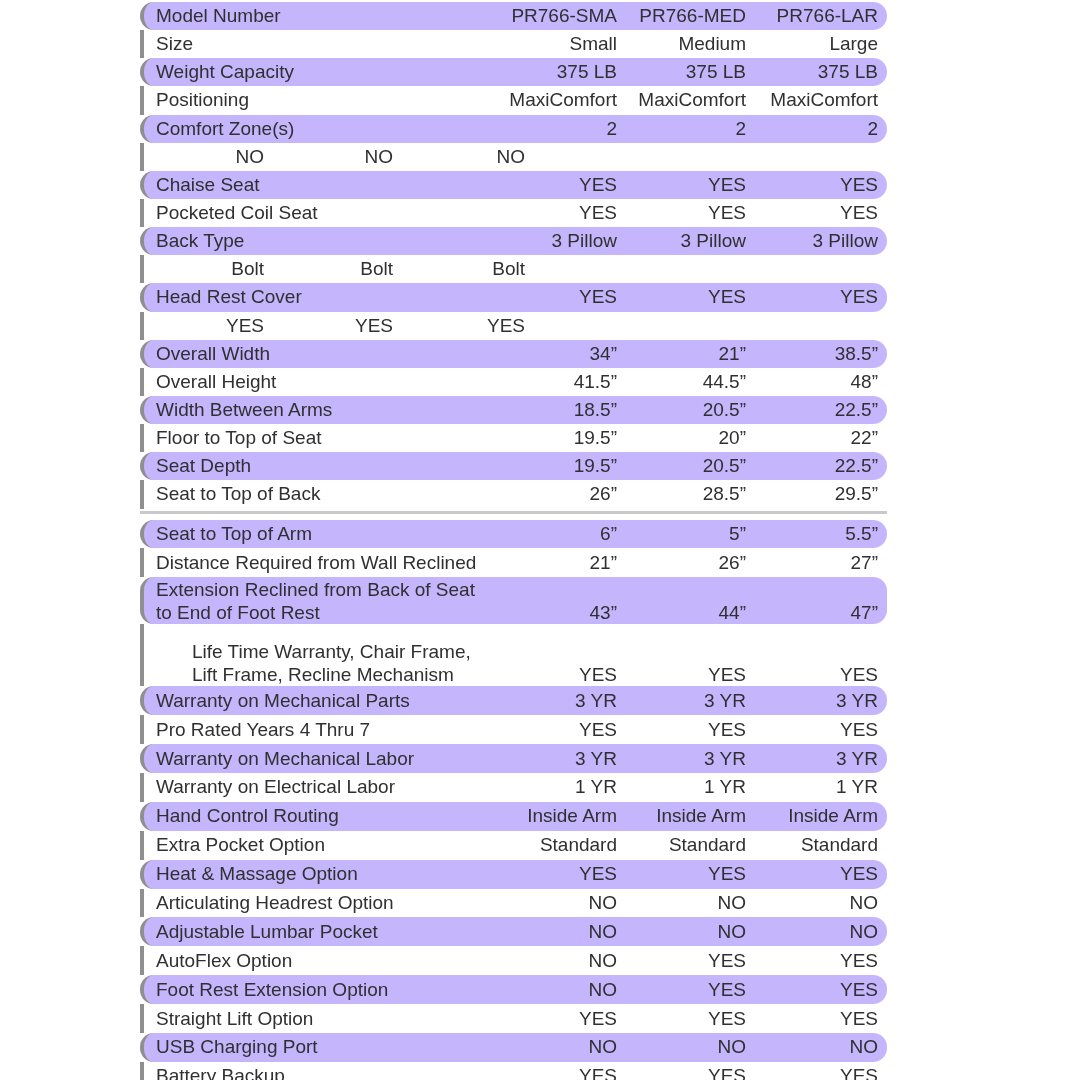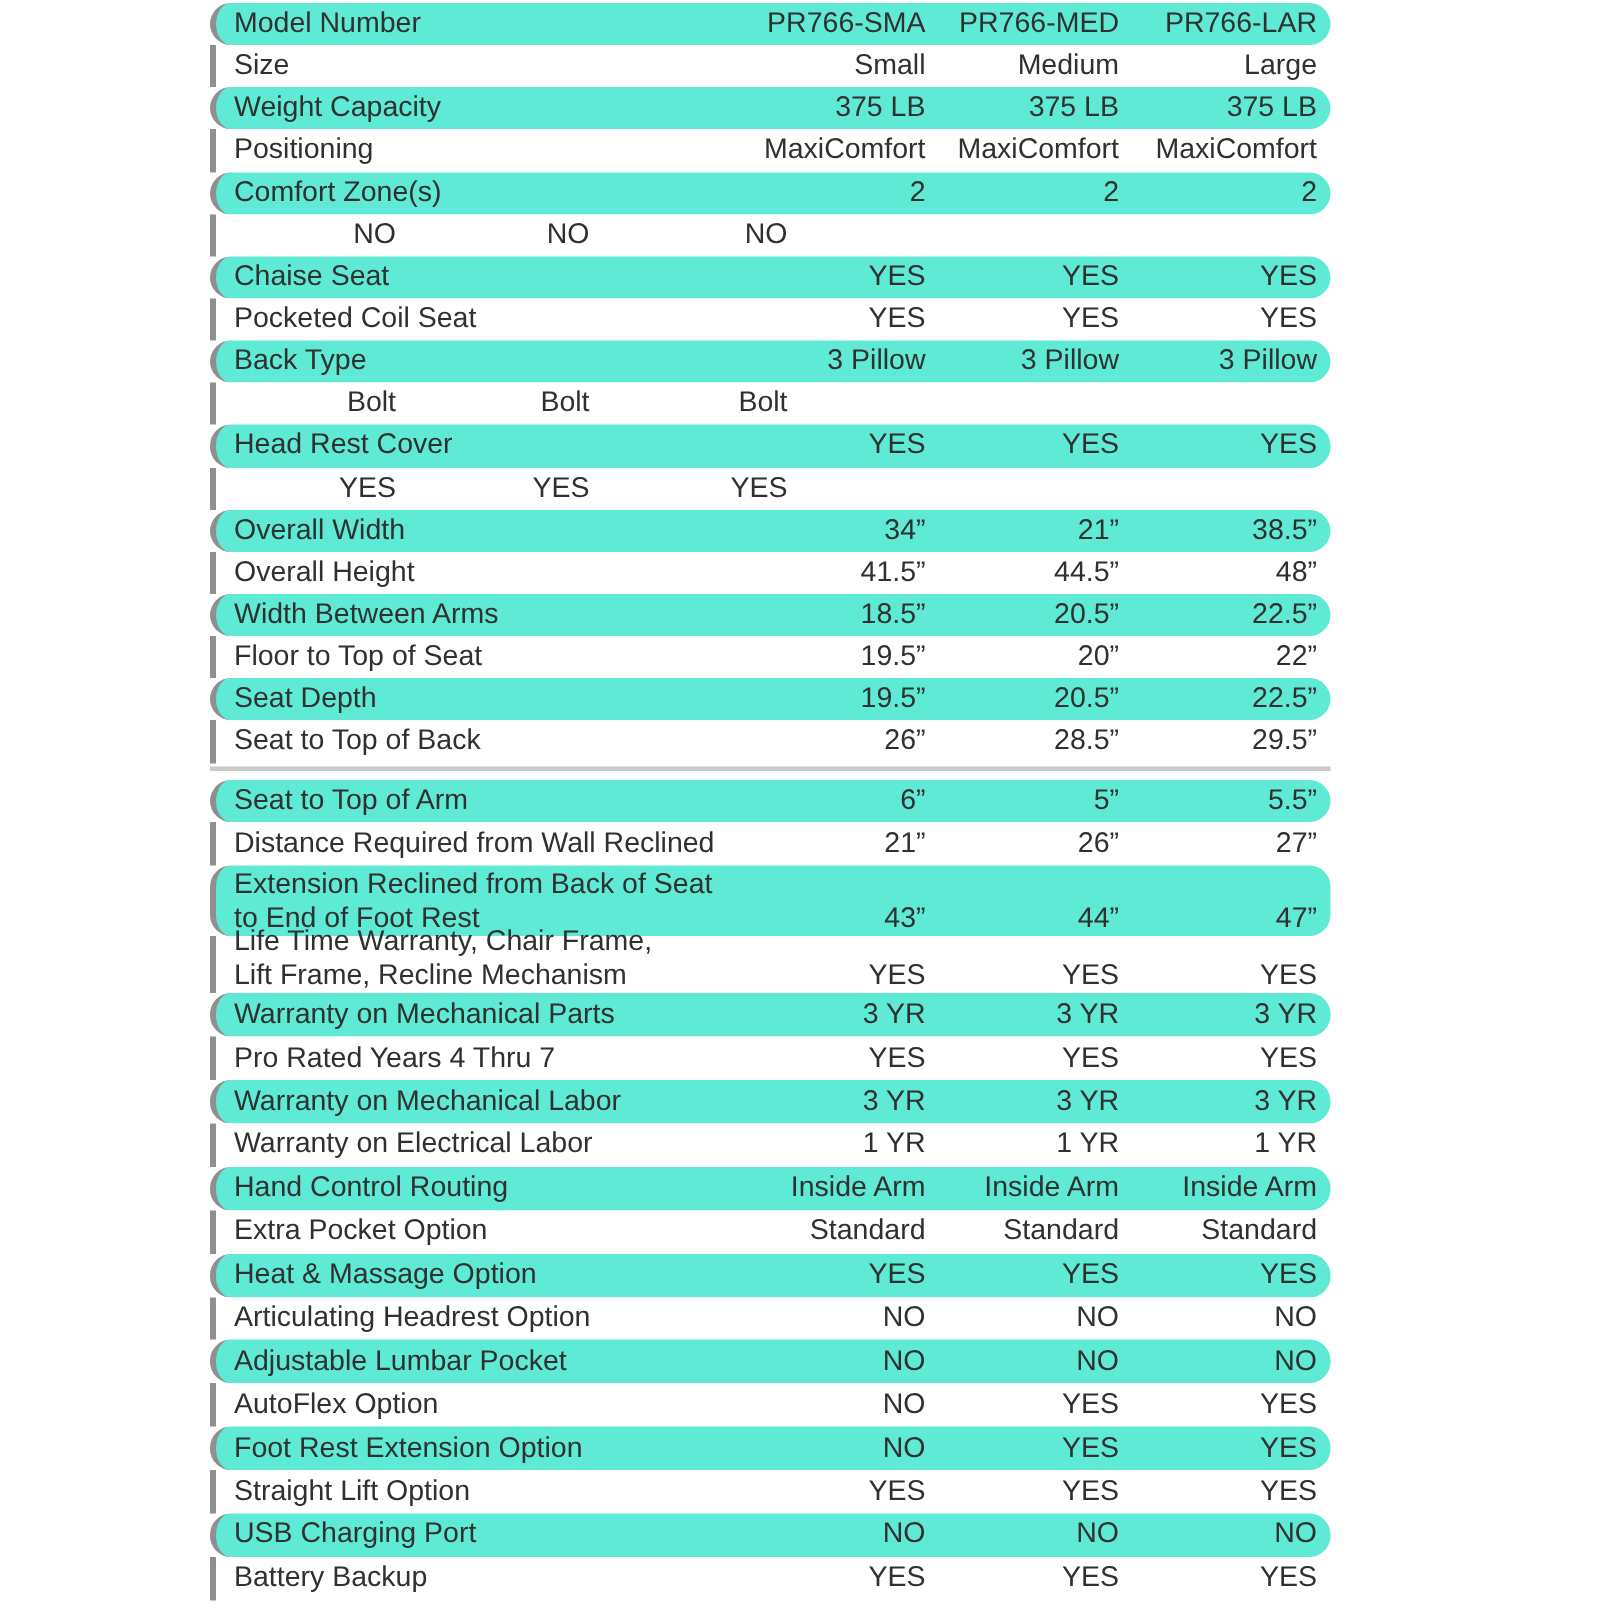--- a/index.html
+++ b/index.html
@@ -25,30 +25,30 @@
     color: #303030;
     font-size: 19px;
   }
   .row {
     display: flex;
     align-items: center;
     border-left: 4.5px solid #8f8f8f;
     height: 28.15px;
     background: #ffffff;
   }
-  .row.shaded { background: #5eead4; border-radius: 14px; }
+  .row.shaded { background: #c4b5fd; border-radius: 14px; }
   .row.sec2 { height: 28.9px; }
   .row.twoline {
     align-items: flex-end;
     padding-top: 2.5px;
     box-sizing: border-box;
     line-height: 22.5px;
   }
   .row.h47 { height: 47px; }
-  .row.h50 { height: 38px; }
+  .row.h50 { height: 62px; padding-left: 36px; }
   .label {
     flex: 1 1 auto;
     padding-left: 12px;
     white-space: nowrap;
     overflow: hidden;
   }
   .label .l2 { display: block; }
   .v {
     flex: 0 0 auto;
     text-align: right;

